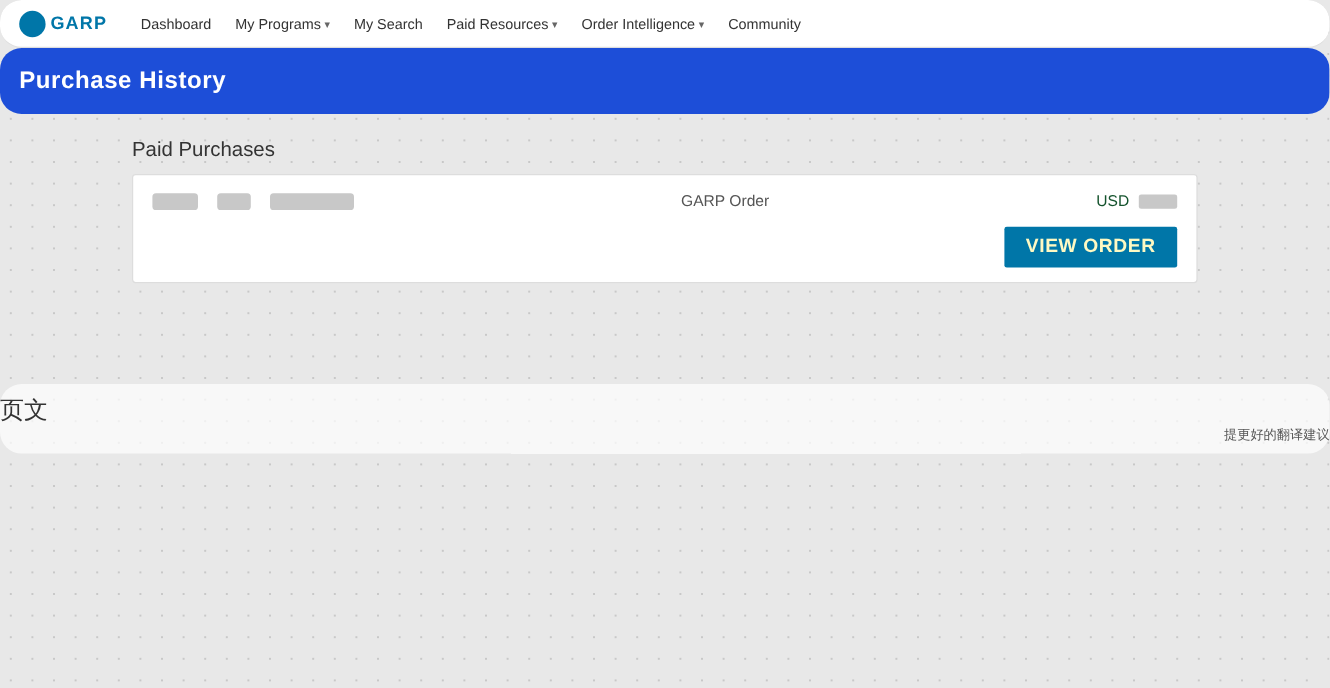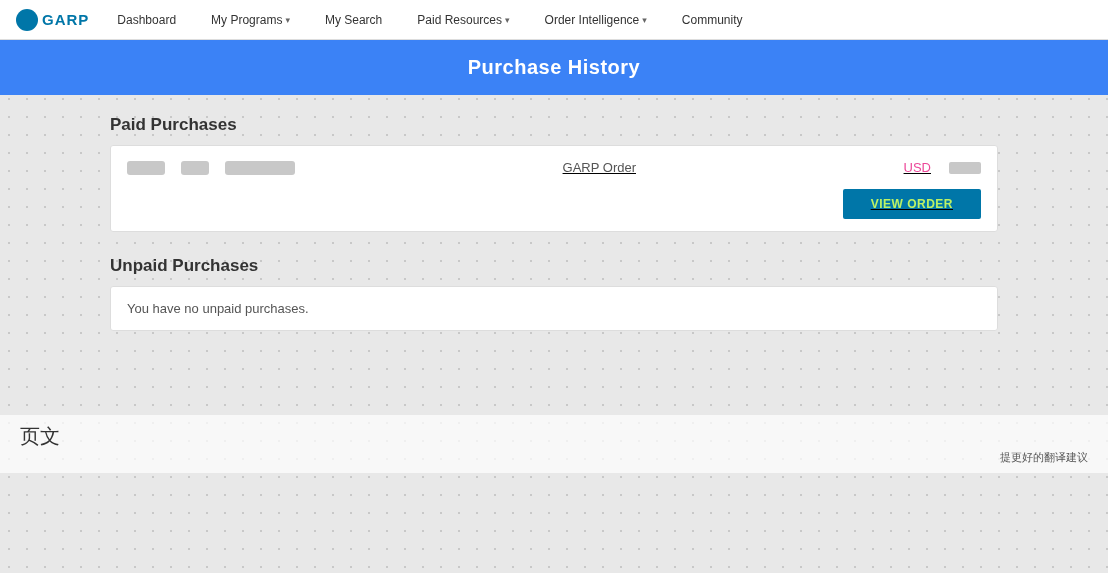--- a/index.html
+++ b/index.html
@@ -1,15 +1,15 @@
 <!DOCTYPE html>
 <html><head>
   <meta charset="utf-8">
   <style>
-    * { margin: 0; padding: 0; box-sizing: border-box; }
+    * { margin: 0; padding: 0; box-sizing: border-box; border-radius: 18px; }
     body {
       font-family: Arial, sans-serif;
       background-color: #e8e8e8;
       min-height: 573px;
       overflow-x: hidden;
     }
 
     
     .bg-pattern {
       position: fixed;
@@ -43,43 +43,43 @@
     }
     .nav-logo-text {
       font-weight: bold;
       font-size: 15px;
       color: #0076a8;
       letter-spacing: 1px;
     }
     .nav-items {
       display: flex;
       align-items: center;
-      gap: 19px;
+      gap: 4px;
       list-style: none;
     }
     .nav-items li a {
       font-size: 12px;
       color: #333;
       text-decoration: none;
       padding: 4px 8px;
       display: flex;
       align-items: center;
       gap: 3px;
     }
     .nav-chevron {
       font-size: 9px;
       color: #666;
     }
 
     
     .page-header {
       position: relative;
       z-index: 10;
-      background: #3b82f6;
-      text-align: center;
+      background: #1d4ed8;
+      text-align: left;
       padding: 16px;
     }
     .page-header h1 {
       color: #fff;
       font-size: 20px;
       font-weight: 600;
       letter-spacing: 0.5px;
     }
 
     
@@ -100,32 +100,31 @@
       width: 100%;
       font-size: 13px;
       color: #aaa;
       margin-bottom: 20px;
       outline: none;
     }
 
     
     .section-title {
       font-size: 17px;
-      font-weight: bold;
+      font-weight: normal;
       color: #333;
       margin-bottom: 10px;
     }
 
     
     .purchase-card {
       background: #fff;
       border: 1px solid #ddd;
       border-radius: 3px;
       margin-bottom: 24px;
-      text-decoration: underline;
     }
     .purchase-row {
       display: flex;
       align-items: center;
       padding: 14px 16px;
       gap: 16px;
     }
     .blurred-pill {
       height: 14px;
       border-radius: 3px;
@@ -137,42 +136,42 @@
 
     .garp-order-label {
       flex: 1;
       text-align: center;
       font-size: 13px;
       color: #555;
     }
     .usd-section {
       display: flex;
       align-items: center;
-      gap: 18px;
-      font-size: 13px;
-      color: #ec4899;
+      gap: 8px;
+      font-size: 13px;
+      color: #14532d;
     }
     .usd-pill {
       height: 12px;
       width: 32px;
       border-radius: 2px;
       background: #c8c8c8;
     }
 
     .view-order-row {
       display: flex;
       justify-content: flex-end;
       padding: 0 16px 12px 16px;
     }
     .view-order-btn {
       background: #0076a8;
-      color: #bef264;
+      color: #fef9c3;
       border: none;
-      padding: 8px 28px;
-      font-size: 12px;
+      padding: 8px 18px;
+      font-size: 16px;
       font-weight: bold;
       letter-spacing: 0.5px;
       border-radius: 2px;
       cursor: pointer;
       text-transform: uppercase;
     }
 
     
     .unpaid-card {
       background: #fff;
@@ -184,21 +183,21 @@
     .unpaid-message {
       font-size: 13px;
       color: #555;
     }
 
     
     .translation-bar {
       position: relative;
       z-index: 10;
       margin-top: 40px;
-      padding: 8px 20px;
+      padding: 8px 0;
       background: rgba(255,255,255,0.7);
     }
     .translation-title {
       font-size: 20px;
       color: #333;
     }
     .translation-subtitle {
       font-size: 11px;
       color: #555;
       text-align: right;
@@ -267,25 +266,19 @@
           <div class="usd-pill"></div>
         </div>
       </div>
       <div class="view-order-row">
         <button class="view-order-btn">VIEW ORDER</button>
       </div>
     </div>
   </div>
 
   
-  <div>
-    <div class="section-title">Unpaid Purchases</div>
-    <div class="unpaid-card">
-      <p class="unpaid-message">You have no unpaid purchases.</p>
-    </div>
-  </div>
 
 </div>
 
 <div class="translation-bar">
   <div class="translation-title">页文</div>
   <div class="translation-subtitle">提更好的翻译建议</div>
 </div>
 
 </body></html>

